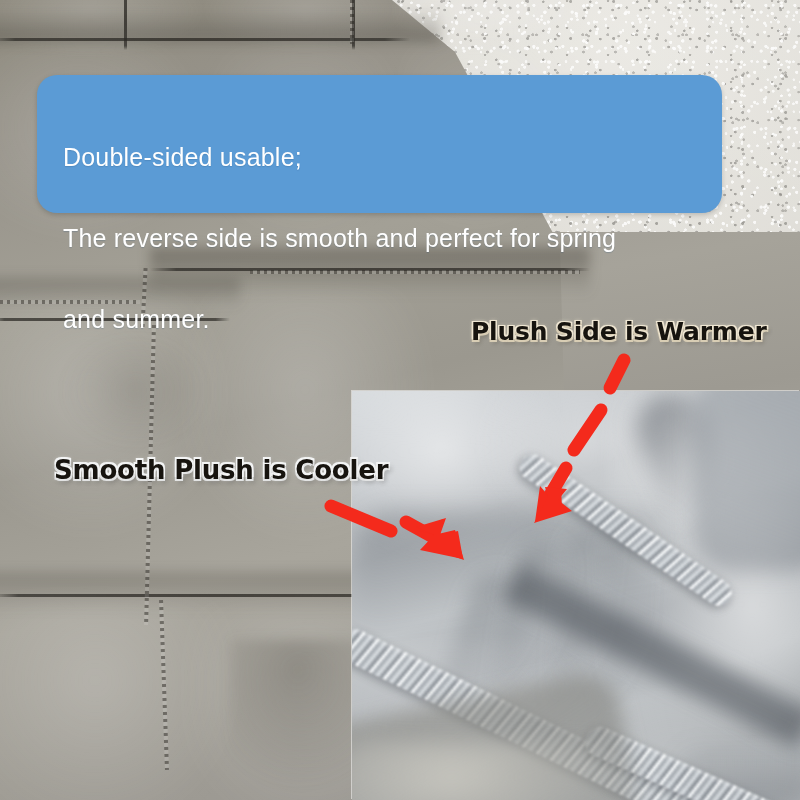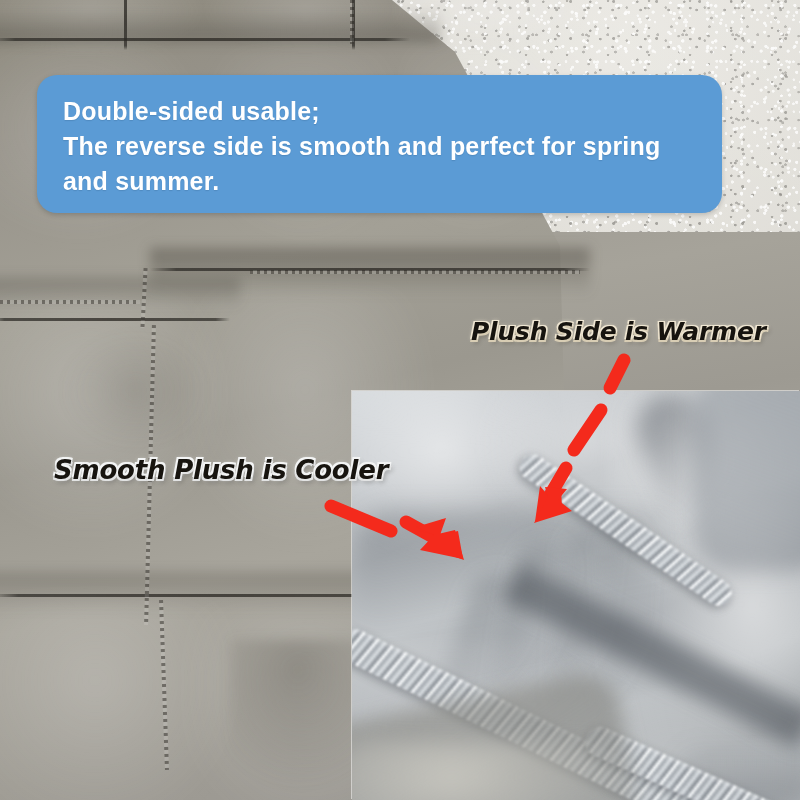--- a/index.html
+++ b/index.html
@@ -84,23 +84,24 @@
   .fold{position:absolute;pointer-events:none;filter:blur(6px);}
 
   
   .banner{
     position:absolute;left:37px;top:75px;width:685px;height:138px;
     background:#5b9bd5;border-radius:20px;
     box-shadow:0 2px 5px rgba(0,0,0,.18);
     padding:19px 26px 0 26px;box-sizing:border-box;
   }
   .banner-line{
-    color:#ffffff;font-size:25px;line-height:35px;font-weight:700;
+    color:#ffffff;font-size:25px;line-height:35px;font-weight:400;
     letter-spacing:.2px;white-space:nowrap;
     text-shadow:0 1px 1px rgba(40,80,120,.22);
+    margin-top:46px;
   }
 
   
   .inset{
     position:absolute;left:352px;top:391px;width:448px;height:409px;
     overflow:hidden;background:#b9bcbe;
     box-shadow:-1px -1px 0 rgba(255,255,255,.5);
   }
   .inset-bg{
     position:absolute;inset:0;
@@ -118,21 +119,20 @@
       rgba(142,148,155,.8) 11px 15px);
     border-radius:14px;filter:blur(.9px);
     box-shadow:0 3px 9px rgba(70,76,82,.45), inset 0 2px 4px rgba(255,255,255,.45);
   }
   .ruffle-shadow{position:absolute;filter:blur(9px);}
 
   
   .label{
     position:absolute;font-weight:700;color:#17140f;white-space:nowrap;
     font-family:"DejaVu Sans","Liberation Sans",sans-serif;
-    font-style:italic;
   }
   .label-plush{
     left:471px;top:317px;font-size:25px;letter-spacing:-.2px;
     text-shadow:
       -1.5px -1.5px 0 #efe6d2, 1.5px -1.5px 0 #efe6d2,
       -1.5px 1.5px 0 #d8cdb4, 1.5px 1.5px 0 #d8cdb4,
       0 0 4px rgba(240,232,212,.95), 2px 3px 4px rgba(40,34,24,.35);
   }
   .label-smooth{
     left:54px;top:455px;font-size:26px;letter-spacing:-.2px;

